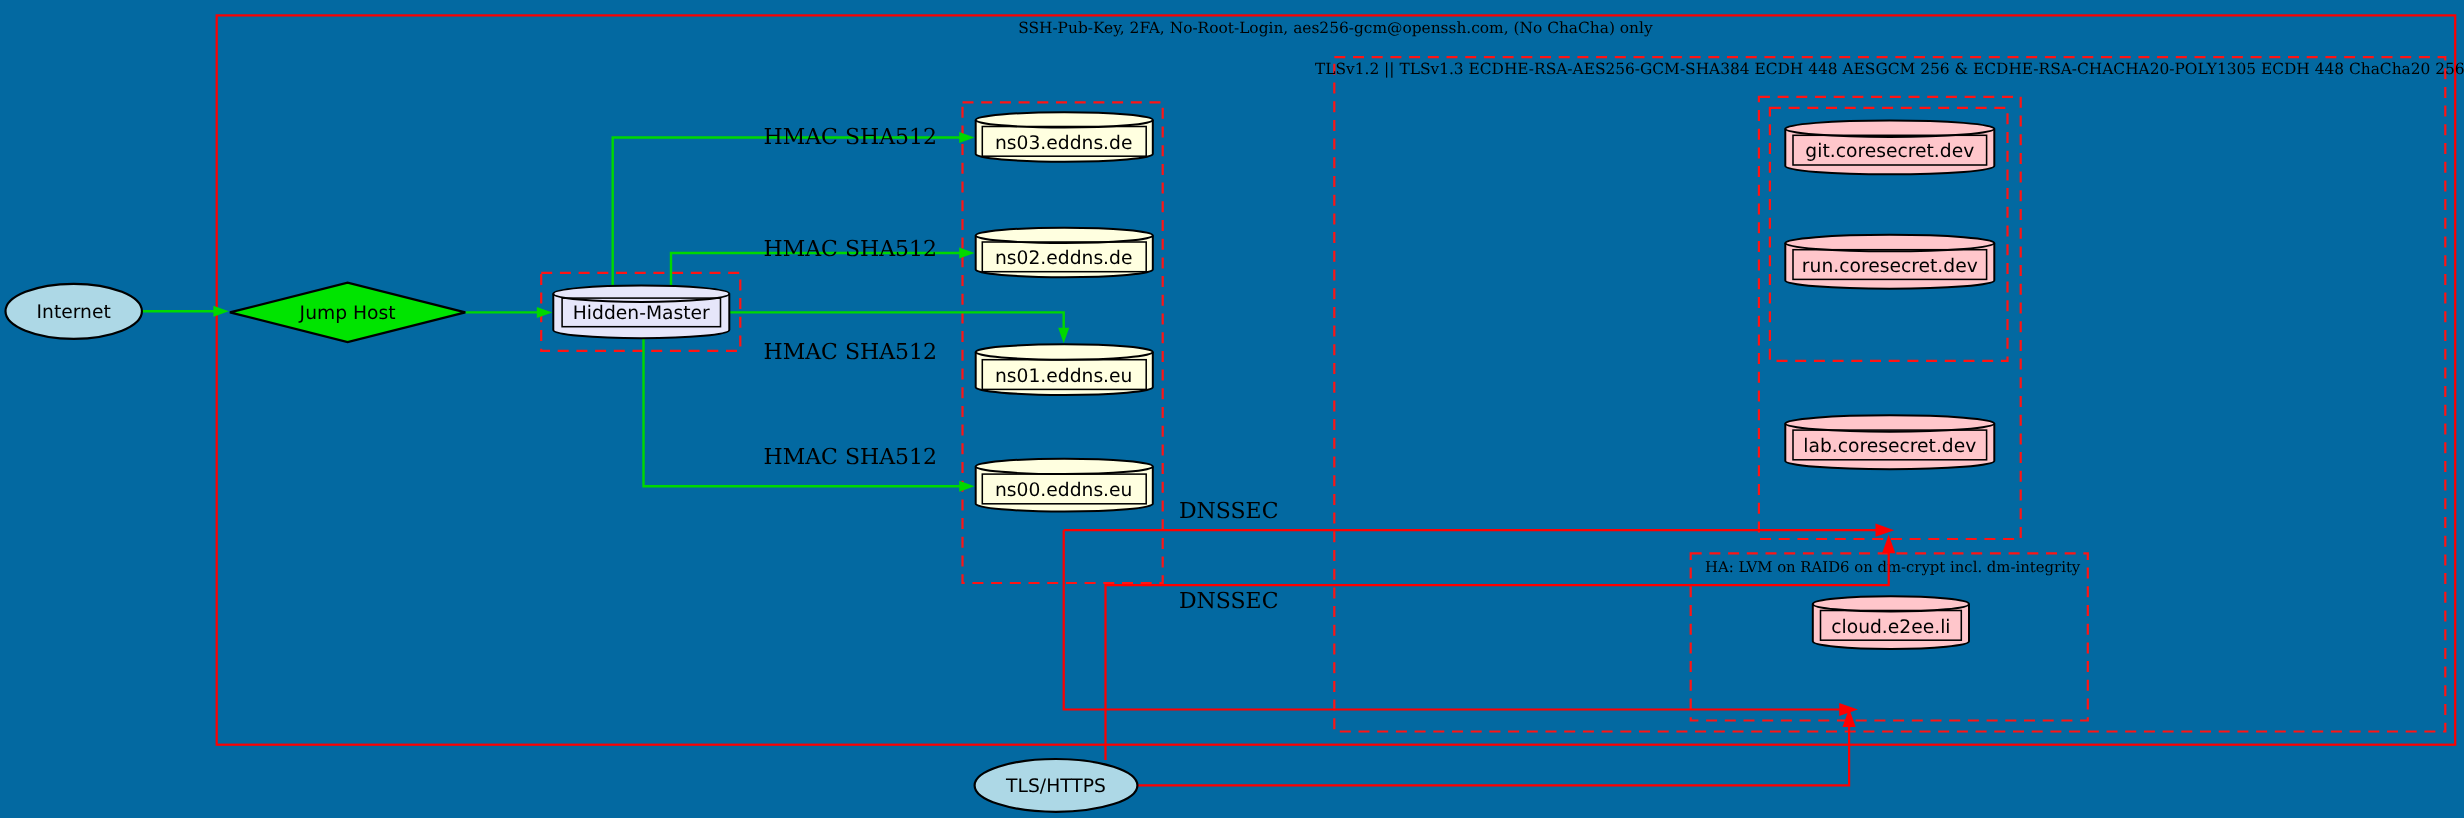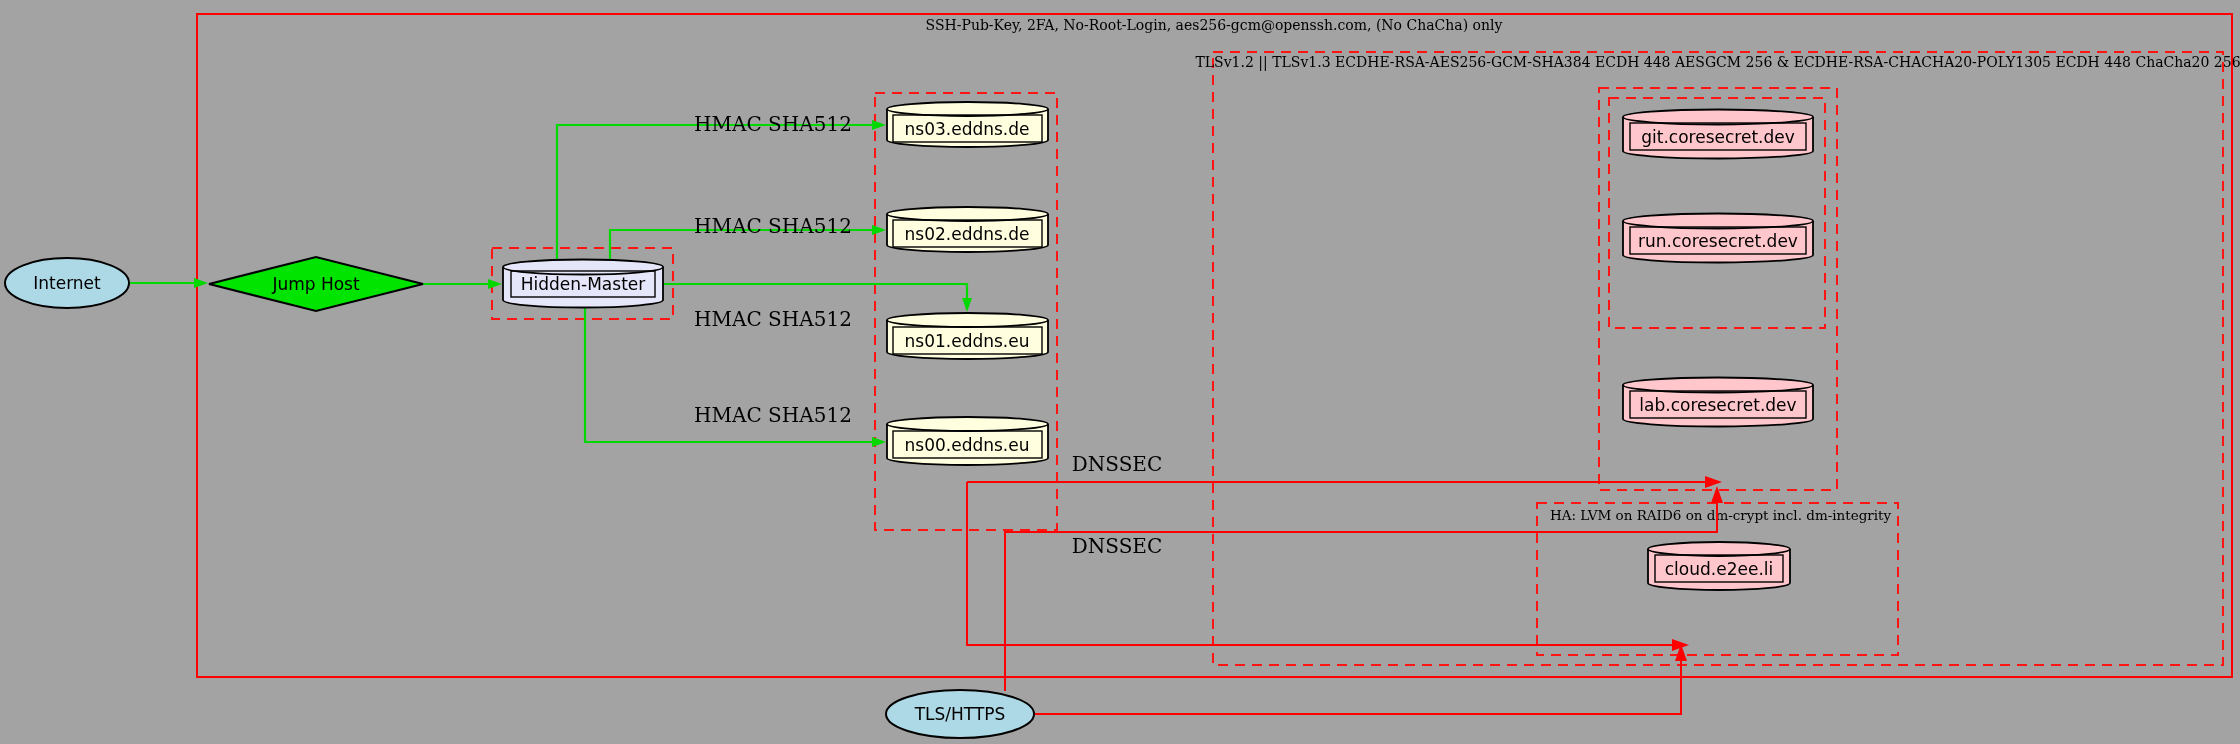--- a/index.html
+++ b/index.html
@@ -1,16 +1,16 @@
 <!DOCTYPE html>
 <html><head>
 <meta charset="utf-8">
 <style>
   html,body{margin:0;padding:0;background:#ffffff;}
-  .stage{position:relative;width:2240px;height:744px;background:#a3a3a3;overflow:hidden;}
+  .stage{position:relative;width:2240px;height:744px;background:#0369a1;overflow:hidden;}
   svg{display:block;}
   text{font-family:"DejaVu Sans",sans-serif;fill:#000000;}
   .node-label{font-size:17px;font-family:"DejaVu Sans",sans-serif;}
   .edge-label{font-size:20px;font-family:"DejaVu Serif",serif;}
   .cluster-label{font-size:14px;font-family:"DejaVu Serif",serif;}
   .cluster-label-sm{font-size:13.5px;font-family:"DejaVu Serif",serif;}
   .cyl{stroke:#000000;stroke-width:1.8;}
   .inner-box{fill:none;stroke:#000000;stroke-width:1.4;}
   .red-dash{fill:none;stroke:#ff1414;stroke-width:2;stroke-dasharray:10 7;}
   .red-solid{fill:none;stroke:#ff0000;stroke-width:2;}

